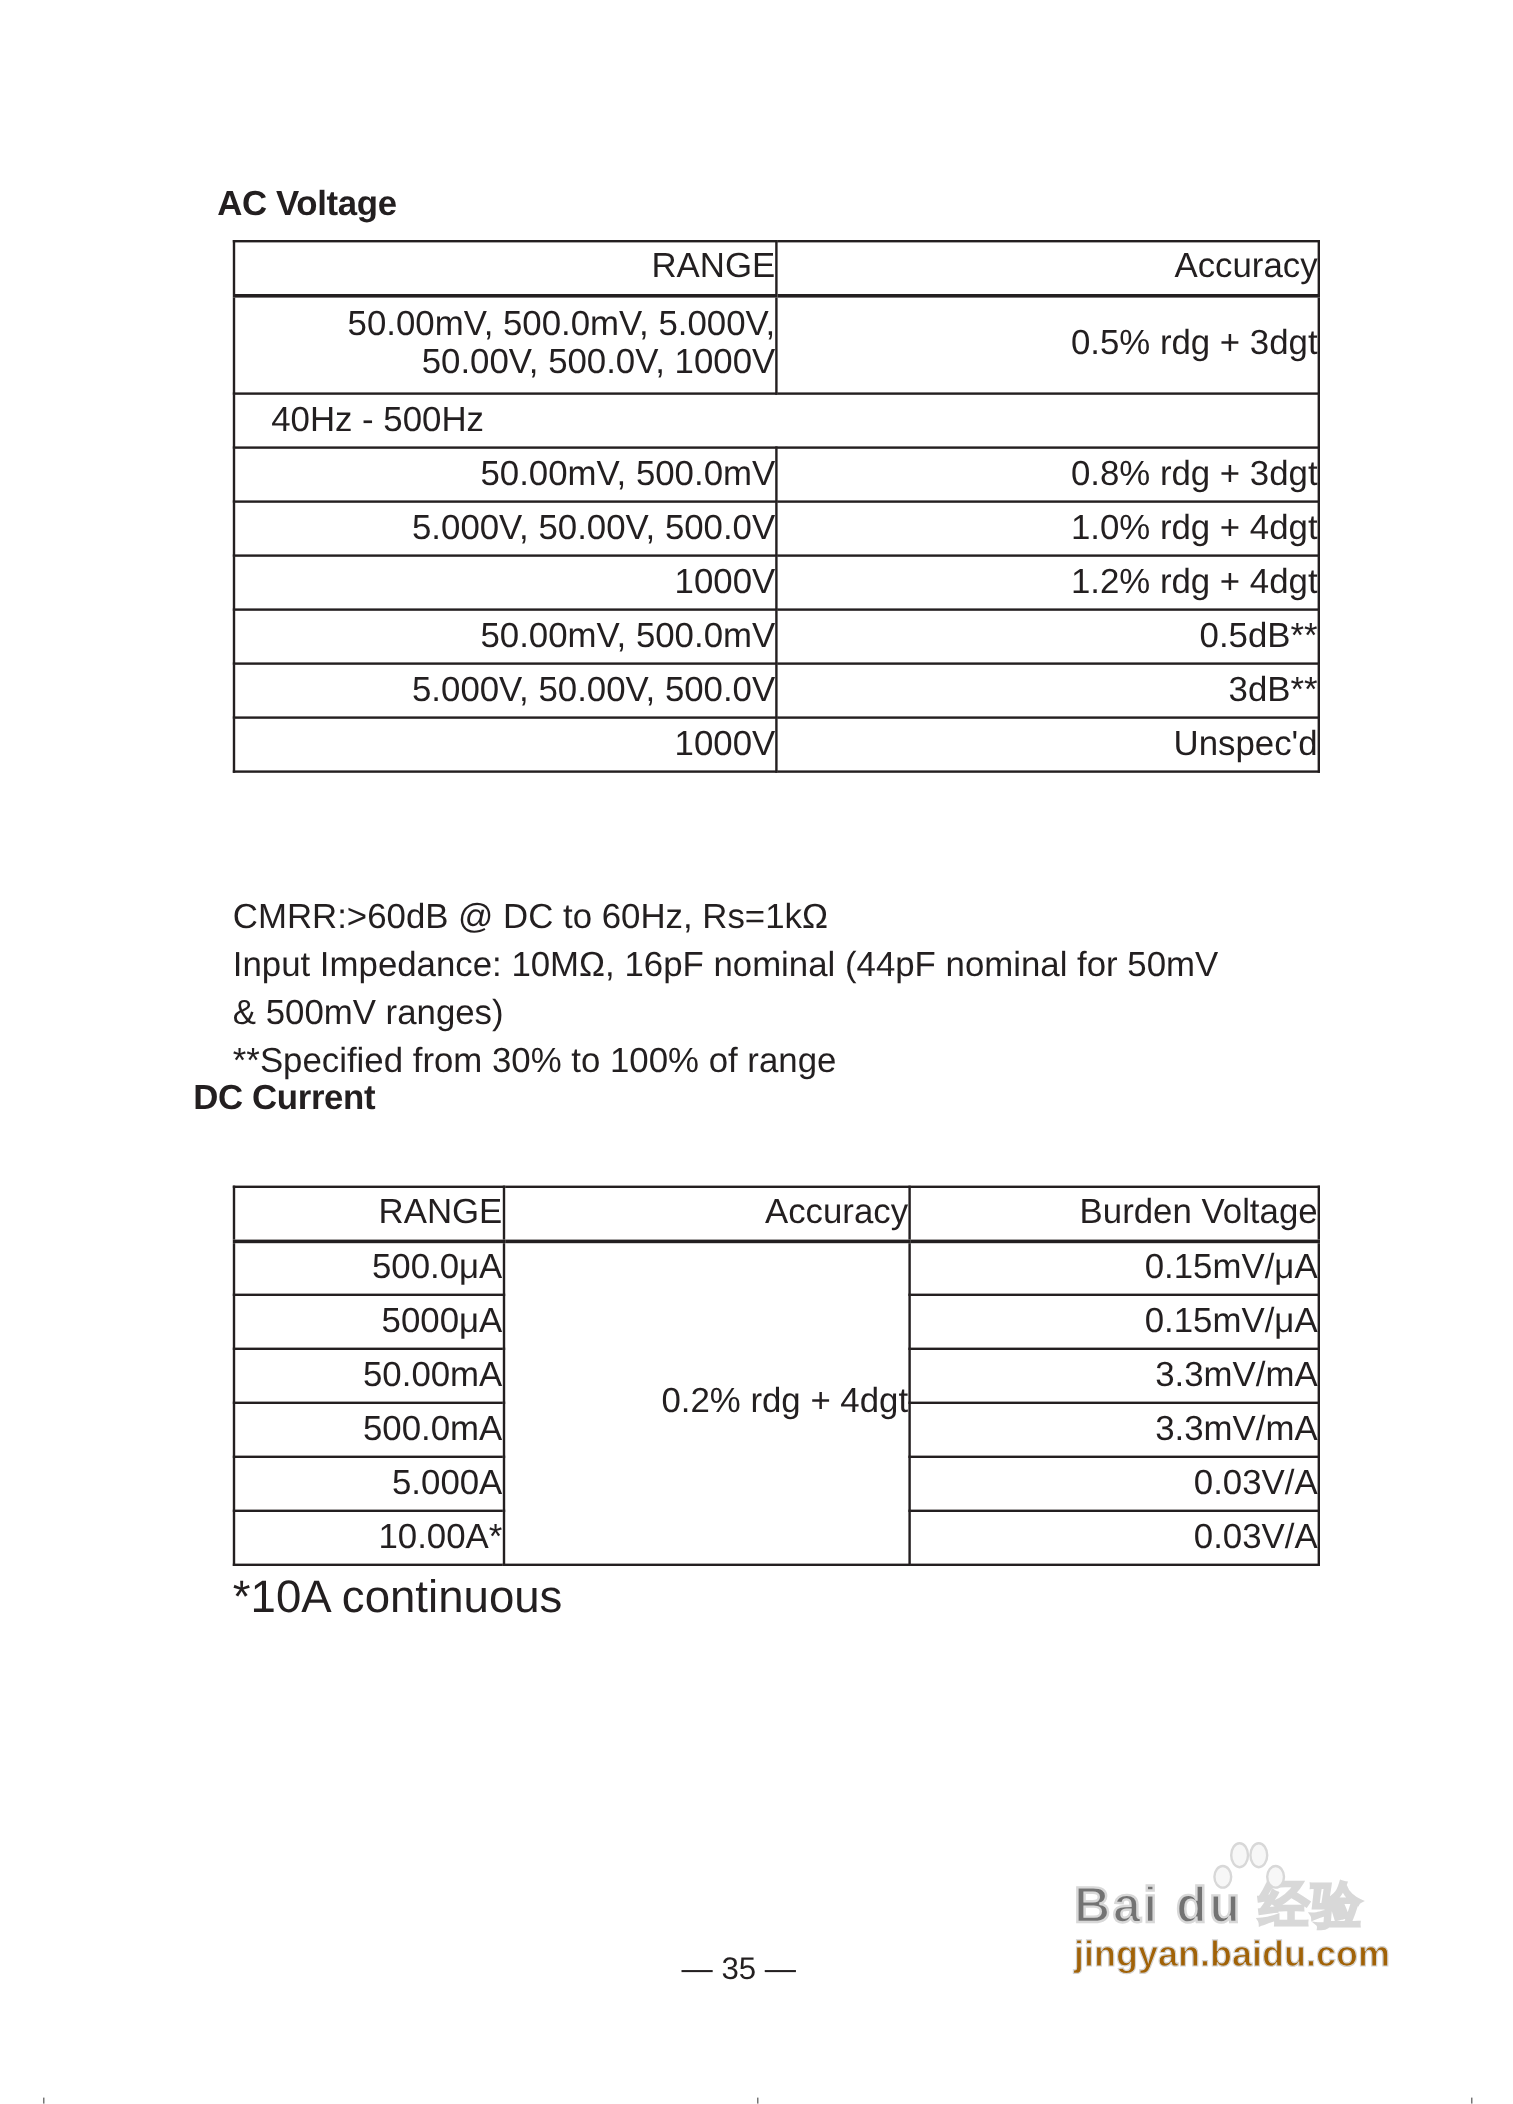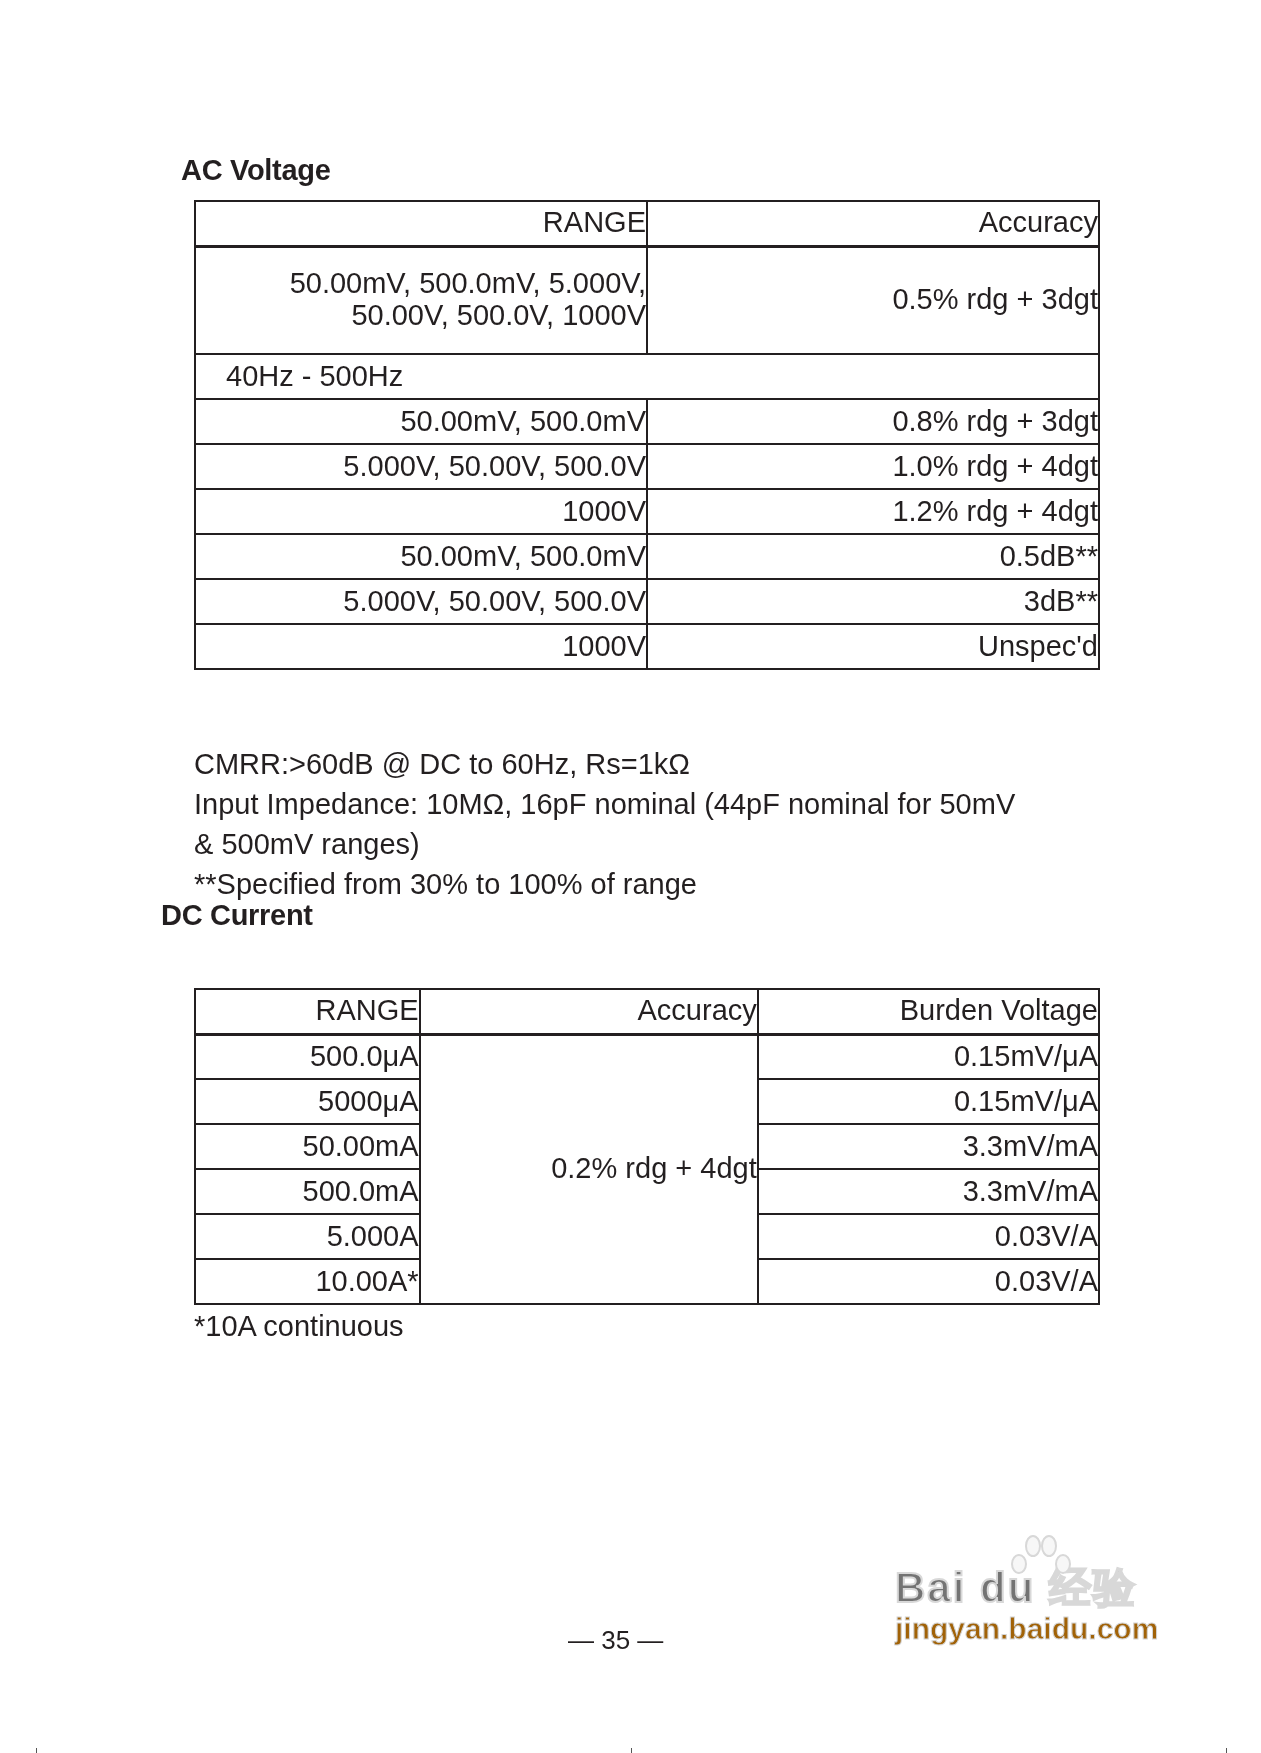--- a/index.html
+++ b/index.html
@@ -7,30 +7,30 @@
          font-family: "Liberation Sans", sans-serif; color: #231f20; }
   .h2 { position: absolute; left: 161px; font-weight: bold; font-size: 29px; letter-spacing: -0.3px; }
   table { position: absolute; border-collapse: collapse; font-size: 29px; }
   td, th { border: 2px solid #231f20; font-weight: normal; text-align: right; padding: 0; line-height: 1.1; }
   tr.head > th { border-bottom-width: 3px; }
   .sub td { text-align: left; padding-left: 30px; }
   .ac { left: 194px; top: 200px; width: 906px; }
   .ac col.c1 { width: 453px; }
   .ac col.c2 { width: 453px; }
   .ac tr { height: 45px; }
-  .ac tr.tall { height: 108px; }
+  .ac tr.tall { height: 82px; }
   .notes { position: absolute; left: 194px; width: 906px; font-size: 29px; line-height: 40px; }
   .notes p { margin: 0; }
   .notes p.just { text-align: justify; text-align-last: left; }
   .dc { left: 194px; top: 988px; width: 906px; }
   .dc col.c1 { width: 225px; }
   .dc col.c2 { width: 339px; }
   .dc col.c3 { width: 342px; }
   .dc tr { height: 45px; }
-  .footnote { position: absolute; left: 194px; top: 1310px; font-size: 29px; }
+  .footnote { position: absolute; left: 194px; top: 1310px; font-size: 38px; }
   .pagenum { position: absolute; left: 568px; top: 1625px; font-size: 26px; }
   .wm { position: absolute; left: 895px; top: 1560px; color: #e3e3e3; font-weight: bold; }
   .wm .big { font-size: 42px; letter-spacing: 2px; -webkit-text-stroke: 2px #d8d8d8; color: #737373; }
   .wm .small { font-size: 30px; display: block; margin-top: -4px; -webkit-text-stroke: 1px #d4d4d4; color: #a16207; }
   .paw { position: absolute; left: 110px; top: -26px; width: 70px; height: 60px; }
   .tick { position: absolute; bottom: 0; width: 1px; height: 5px; background: #555; }
 </style>
 </head>
 <body>
 

